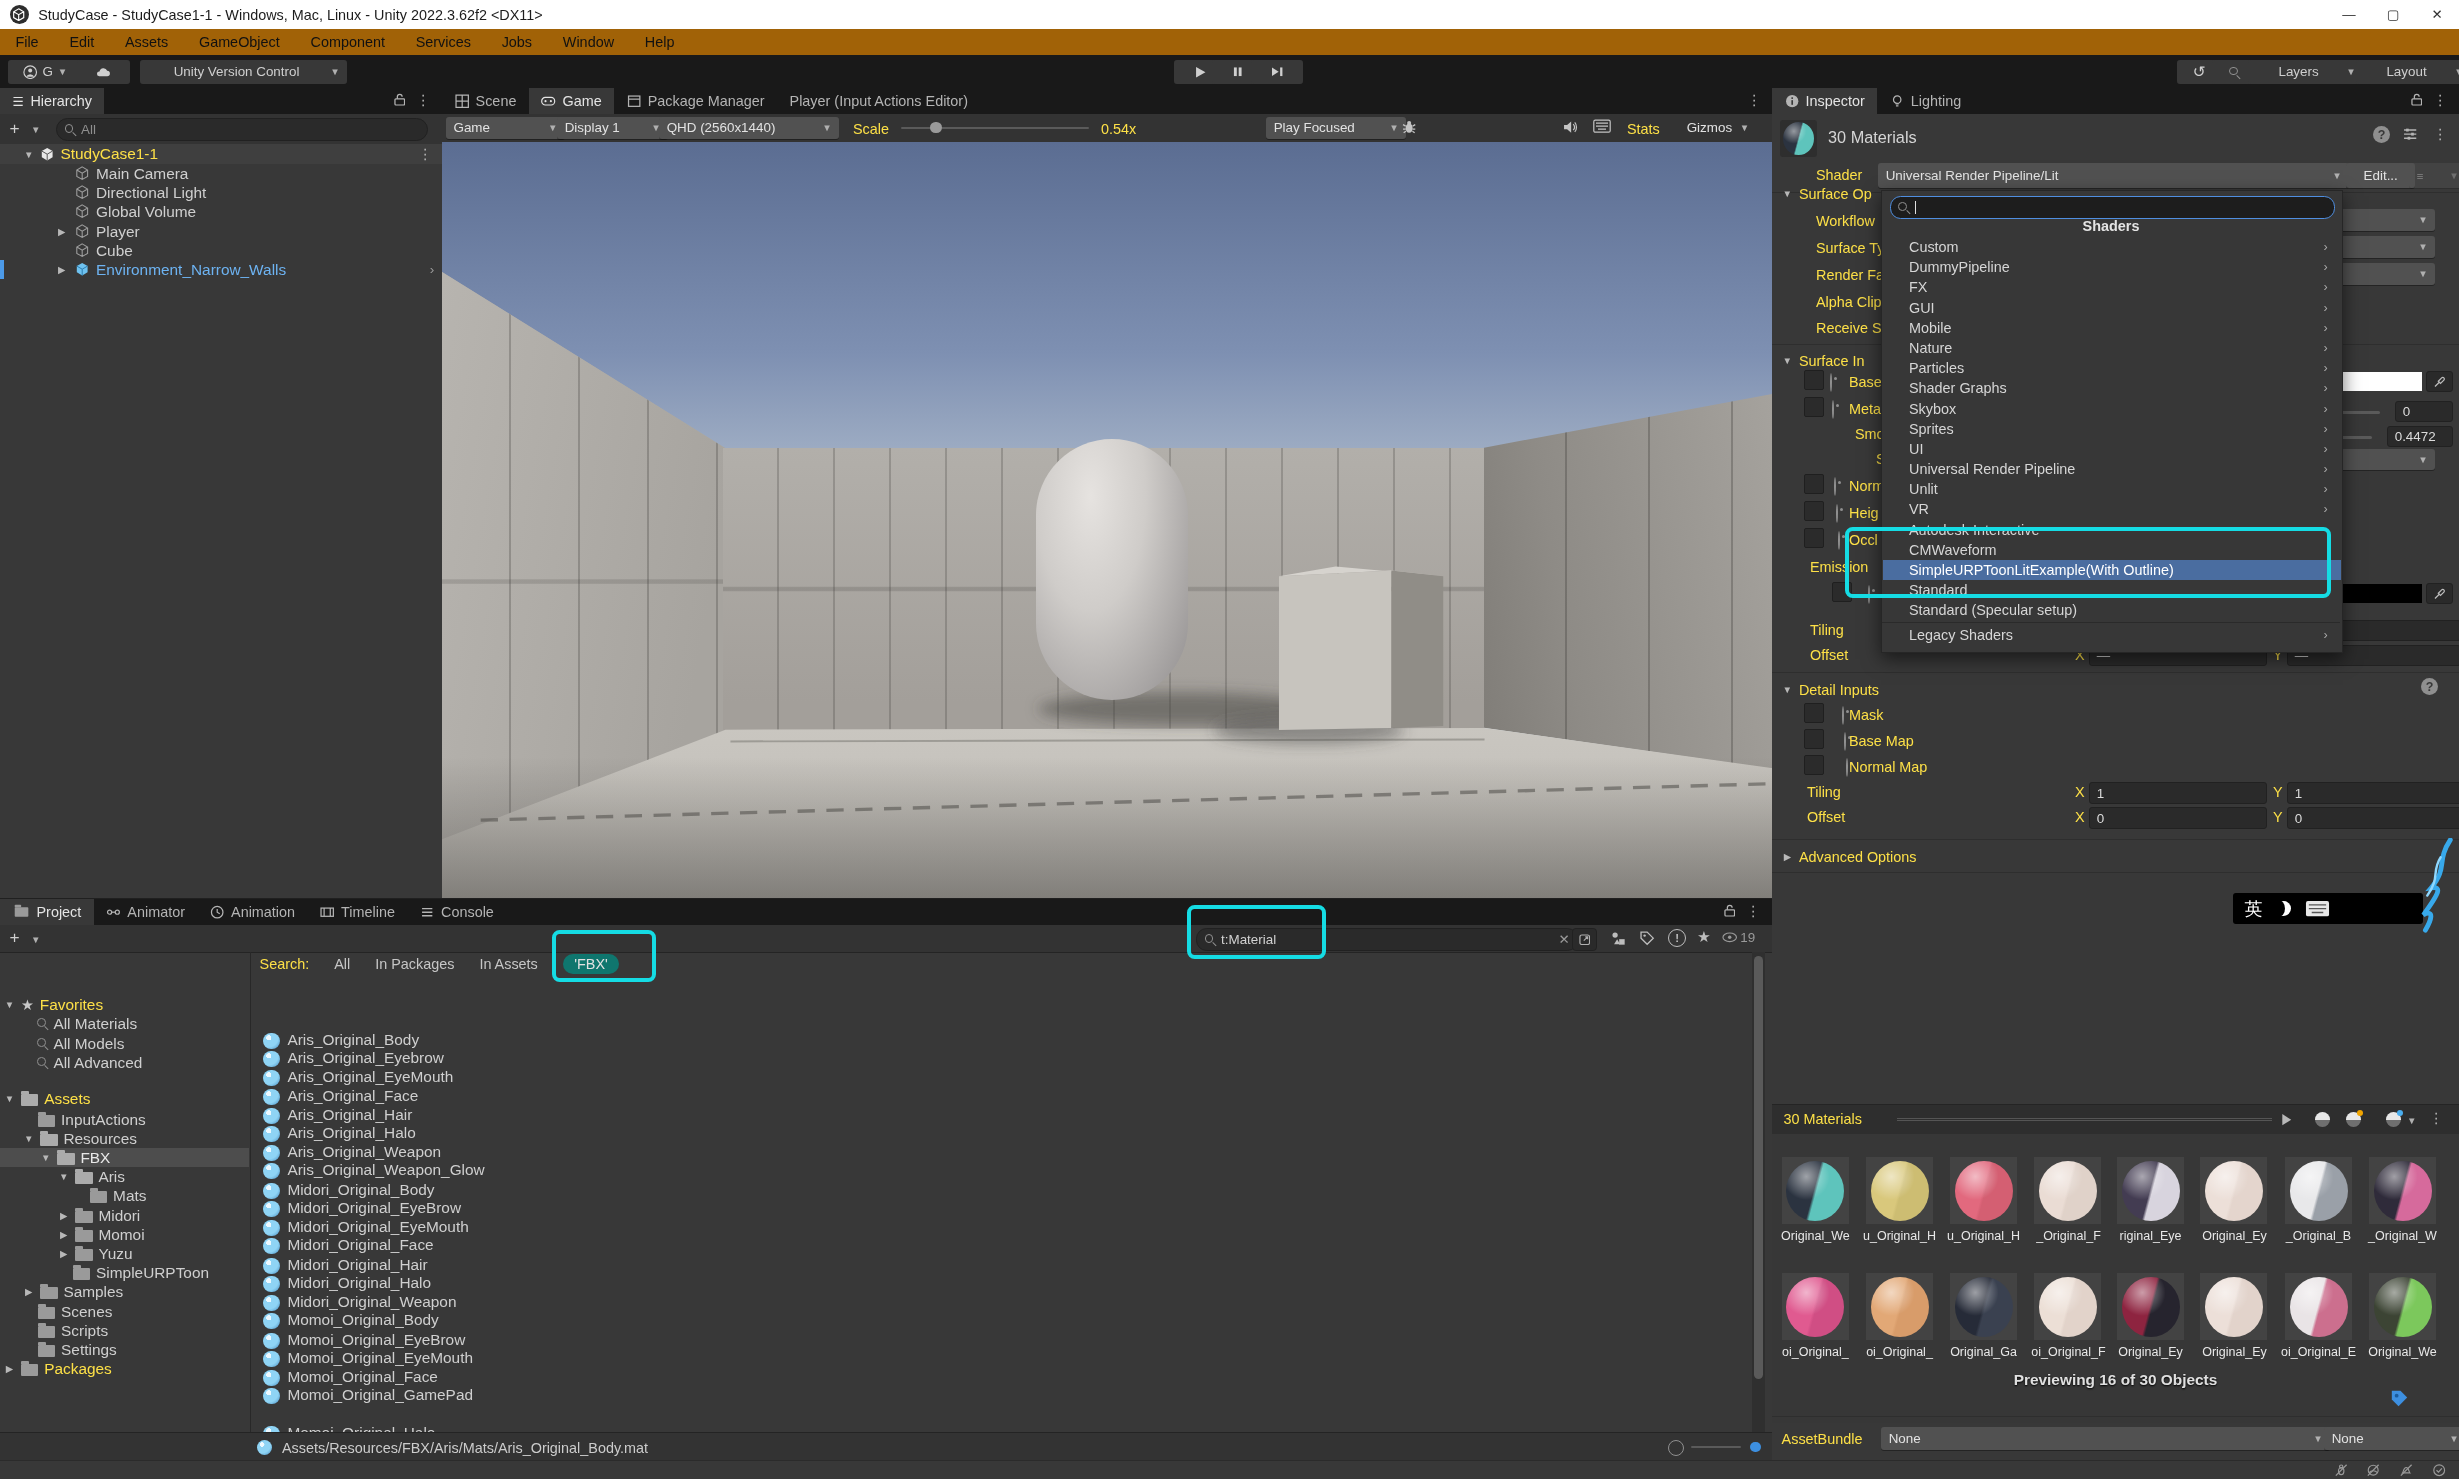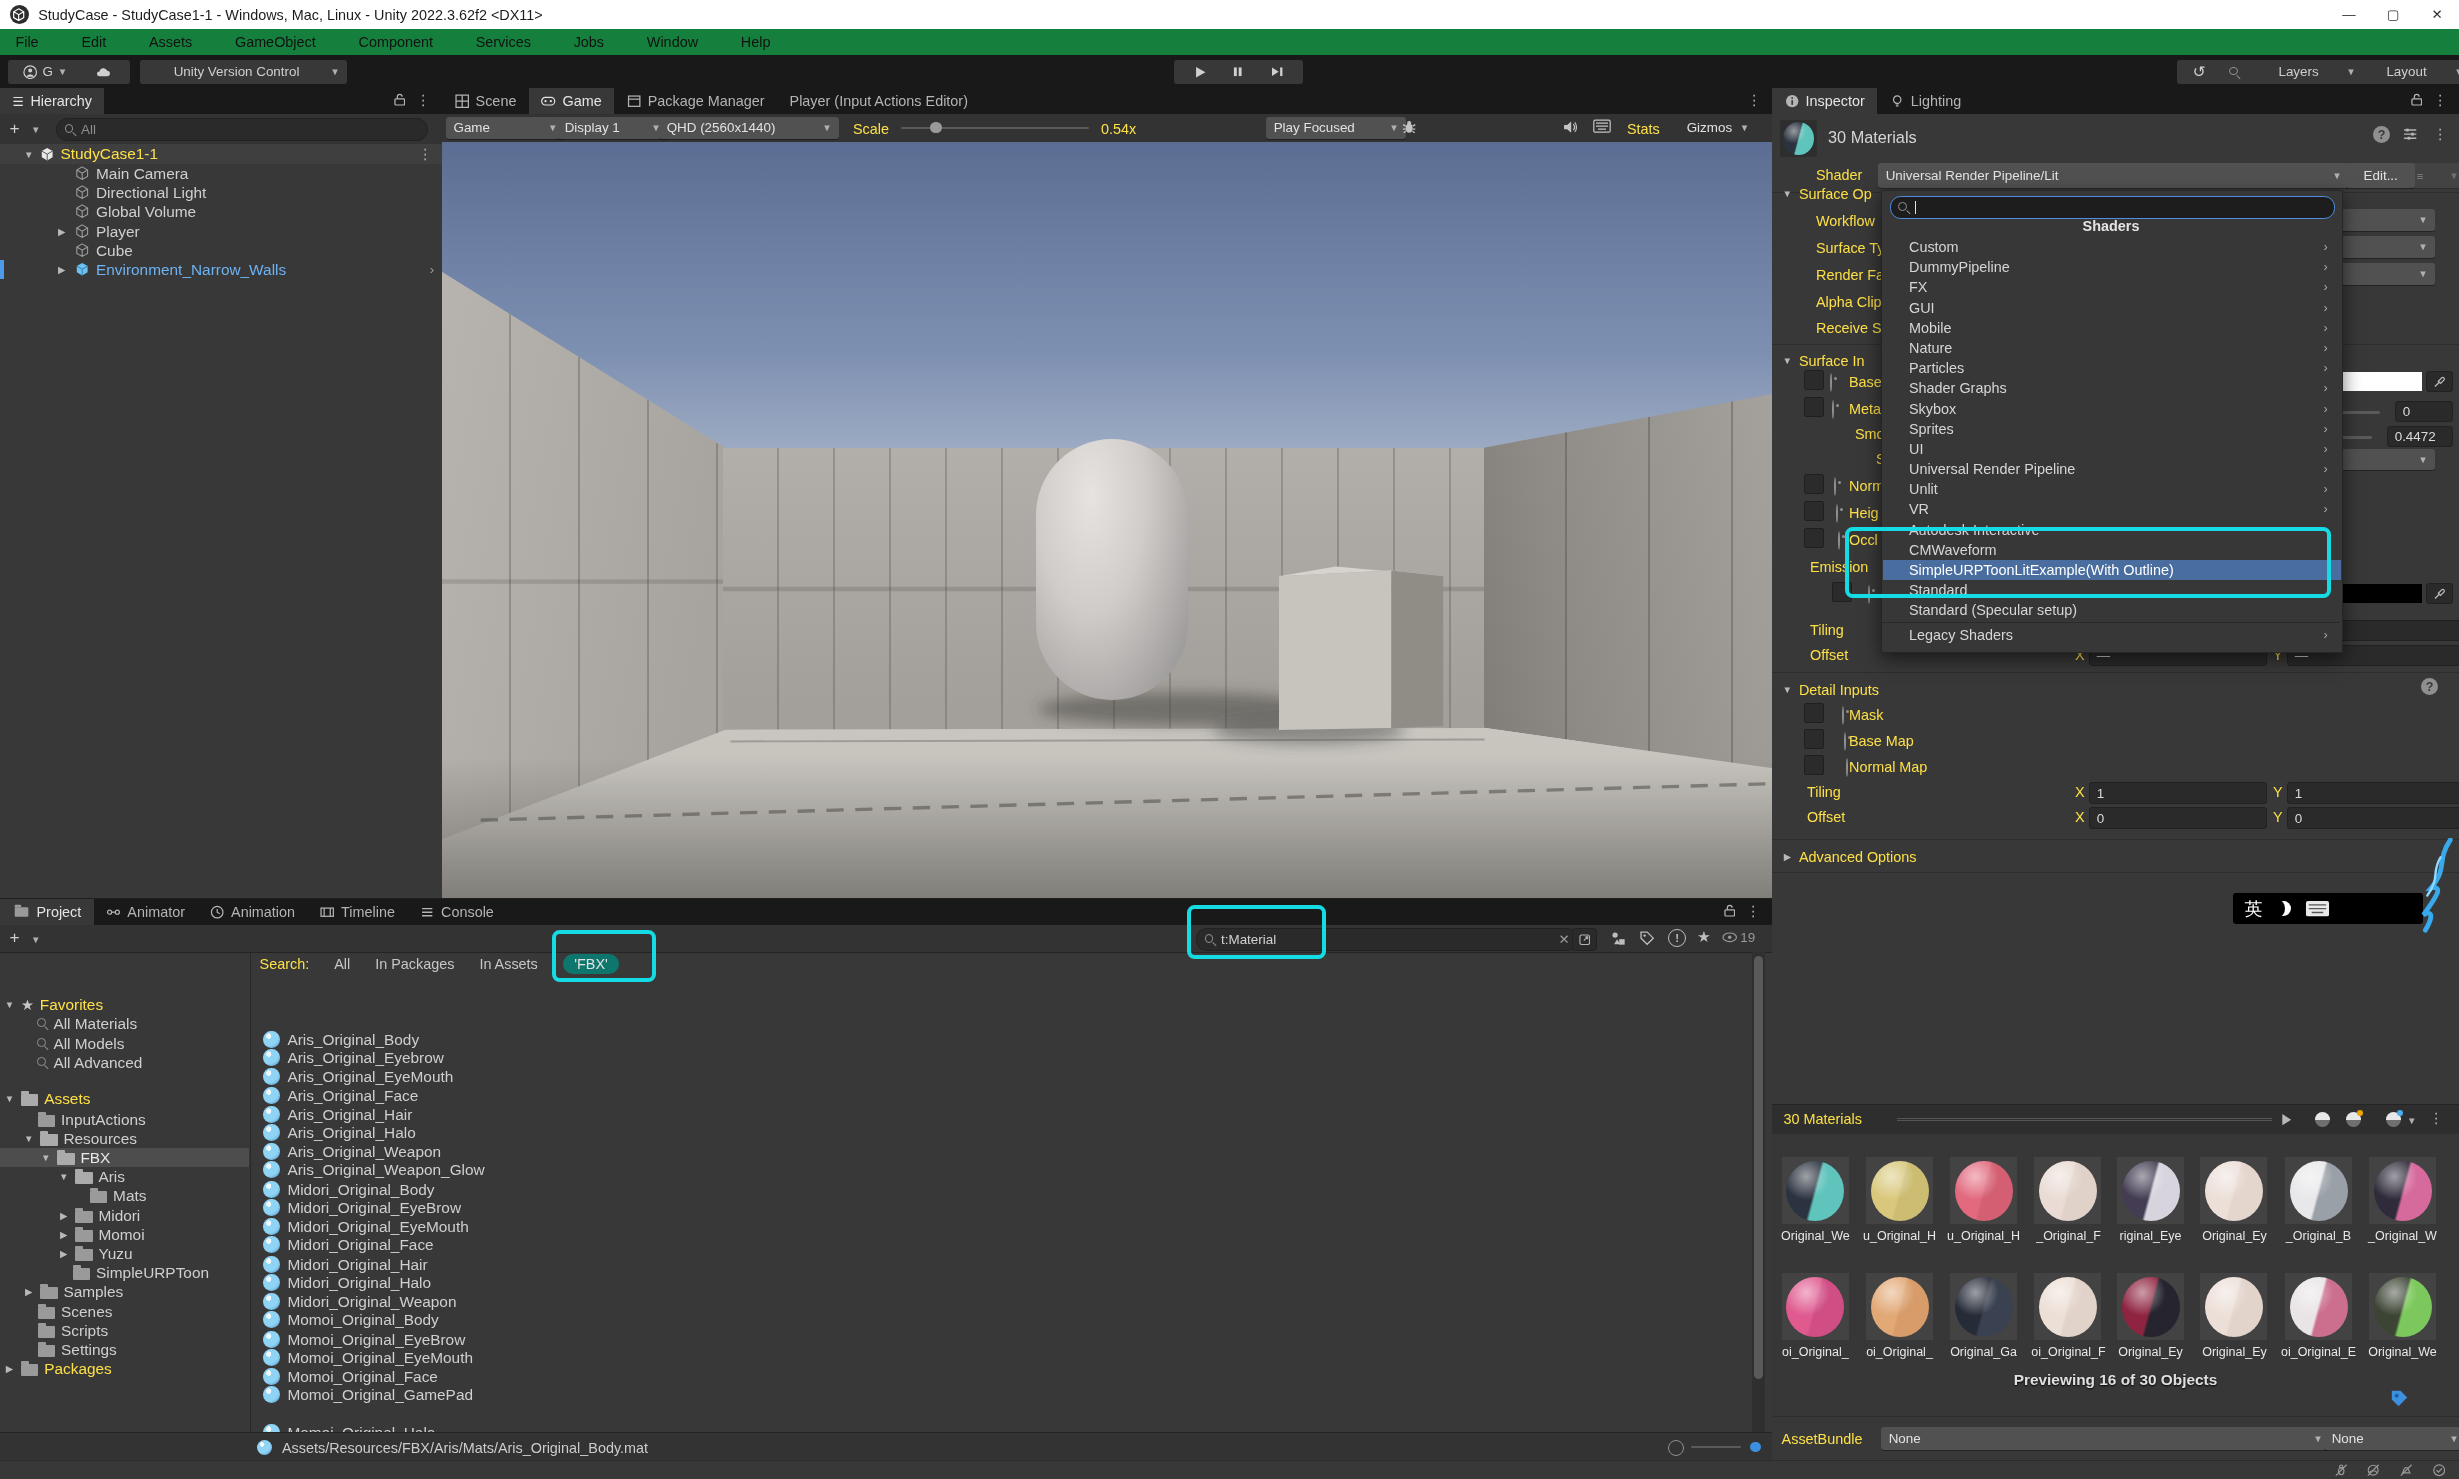--- a/index.html
+++ b/index.html
@@ -7,22 +7,22 @@
        font-family:"Liberation Sans",sans-serif;background:#383838;color:#c9c9c9;
        -webkit-font-smoothing:antialiased}
   .abs{position:absolute}
   
   .titlebar{position:absolute;left:0;top:0;width:2459px;height:29px;background:#ffffff;color:#1c1c1c;
             display:flex;align-items:center;font-size:14.4px}
   .winlogo{width:19px;height:19px;border-radius:50%;background:#2d2d2d;margin:0 9.6px 0 9.6px;position:relative;flex:0 0 auto}
   .winlogo svg{position:absolute;left:2.9px;top:2.9px}
   .wctl{margin-left:auto;display:flex;height:29px}
   .wbtn{width:44px;height:29px;display:flex;align-items:center;justify-content:center;color:#333;font-size:13.4px}
-  .menubar{position:absolute;left:0;top:29px;width:2459px;height:26px;background:#15803d;color:#111;
-           display:flex;align-items:center;gap:12px;font-size:14.4px}
+  .menubar{position:absolute;left:0;top:29px;width:2459px;height:26px;background:#a16207;color:#111;
+           display:flex;align-items:center;gap:0;font-size:14.4px}
   .menubar .mi{padding:0 15.4px;height:26px;display:flex;align-items:center}
   .toolbar{position:absolute;left:0;top:55px;width:2459px;height:34px;background:#191919}
   .tbtn{position:absolute;top:4.8px;height:24px;background:#383838;border-radius:2.9px;color:#cfcfcf;
         display:flex;align-items:center;justify-content:center;font-size:13.4px;gap:4.8px;padding:0 7.7px}
   .arr{font-size:9.6px;color:#b0b0b0;line-height:1}
   
   .panel{position:absolute;background:#383838}
   .tabbar{position:absolute;left:0;top:0;right:0;height:26px;background:#191919;display:flex}
   .tab{display:flex;align-items:center;gap:6.7px;padding:0 12.5px;color:#b4b4b4;font-size:14.4px}
   .tab.active{background:#383838;color:#e4e4e4}
@@ -54,21 +54,21 @@
   .hdiv{position:absolute;left:0;right:0;height:1px;background:#2e2e2e}
   
   .anno{position:absolute;border:4.8px solid #15dce4;border-radius:7.7px;z-index:50;pointer-events:none}
   
   .popup{position:absolute;left:1881px;top:190px;width:460px;height:461px;background:#373737;
          border:1px solid #262626;box-shadow:0 5.8px 17.3px rgba(0,0,0,.55);z-index:40;font-size:14.4px}
   .pitem{position:absolute;left:1px;right:1px;height:20px;display:flex;align-items:center;color:#d6d6d6;padding:0 0 0 26px}
   .pitem .chev{margin-left:auto;margin-right:13.4px;color:#aaaaaa;font-size:12.5px}
   .pitem.sel{background:#4a6da0;color:#ffffff}
   
-  .prow{position:absolute;left:0;width:1479px;height:19px;display:flex;align-items:center;gap:7.7px;
+  .prow{position:absolute;left:0;width:1479px;height:19px;display:flex;align-items:flex-end;gap:7.7px;
         padding-left:13.4px;font-size:15.4px;color:#cfcfcf}
   .trow{position:absolute;left:0;right:0;height:19px;display:flex;align-items:center;gap:5.8px;font-size:15.4px;color:#cfcfcf}
   
   .thumb{position:absolute;width:67px;height:67px;background:#434343}
   .tsp{position:absolute;left:4.8px;top:3.8px;width:58px;height:60px;border-radius:50%}
   .tlabel{position:absolute;width:83px;text-align:center;font-size:12.5px;color:#e8e8e8;white-space:nowrap;overflow:hidden}
   .icon14{width:14.4px;height:14.4px;flex:0 0 auto}
   .stat-ic{position:absolute;top:0;width:25px;height:19px;display:flex;align-items:center;justify-content:center}
   .dropper{position:absolute;width:25px;height:19px;background:#2a2a2a;border:1px solid #212121;border-radius:2.9px;display:flex;align-items:center;justify-content:center}
   .track{position:absolute;height:2.9px;background:#5a5a5a;border-radius:1.9px}

